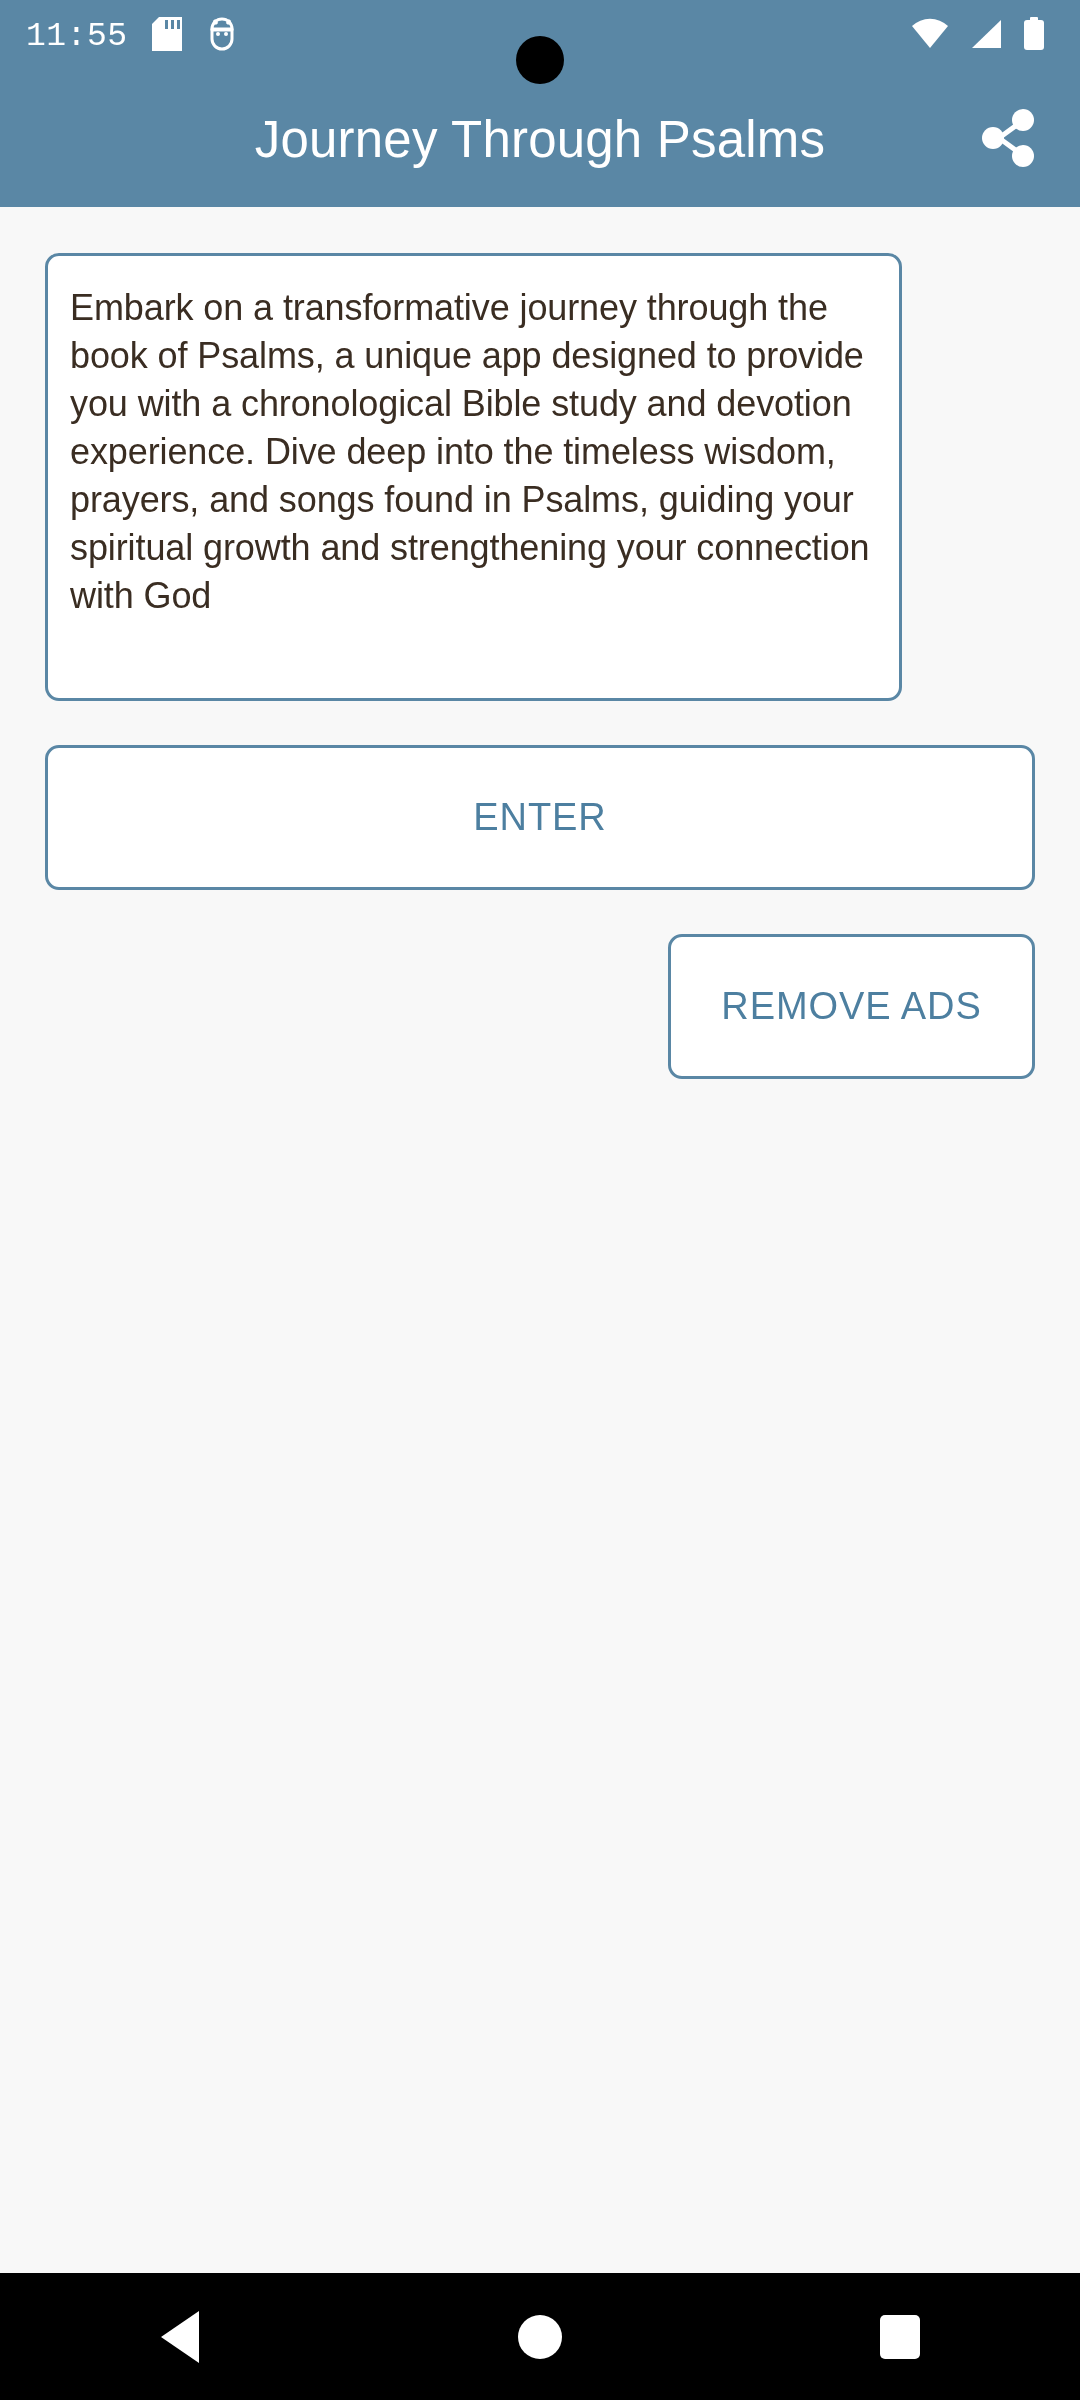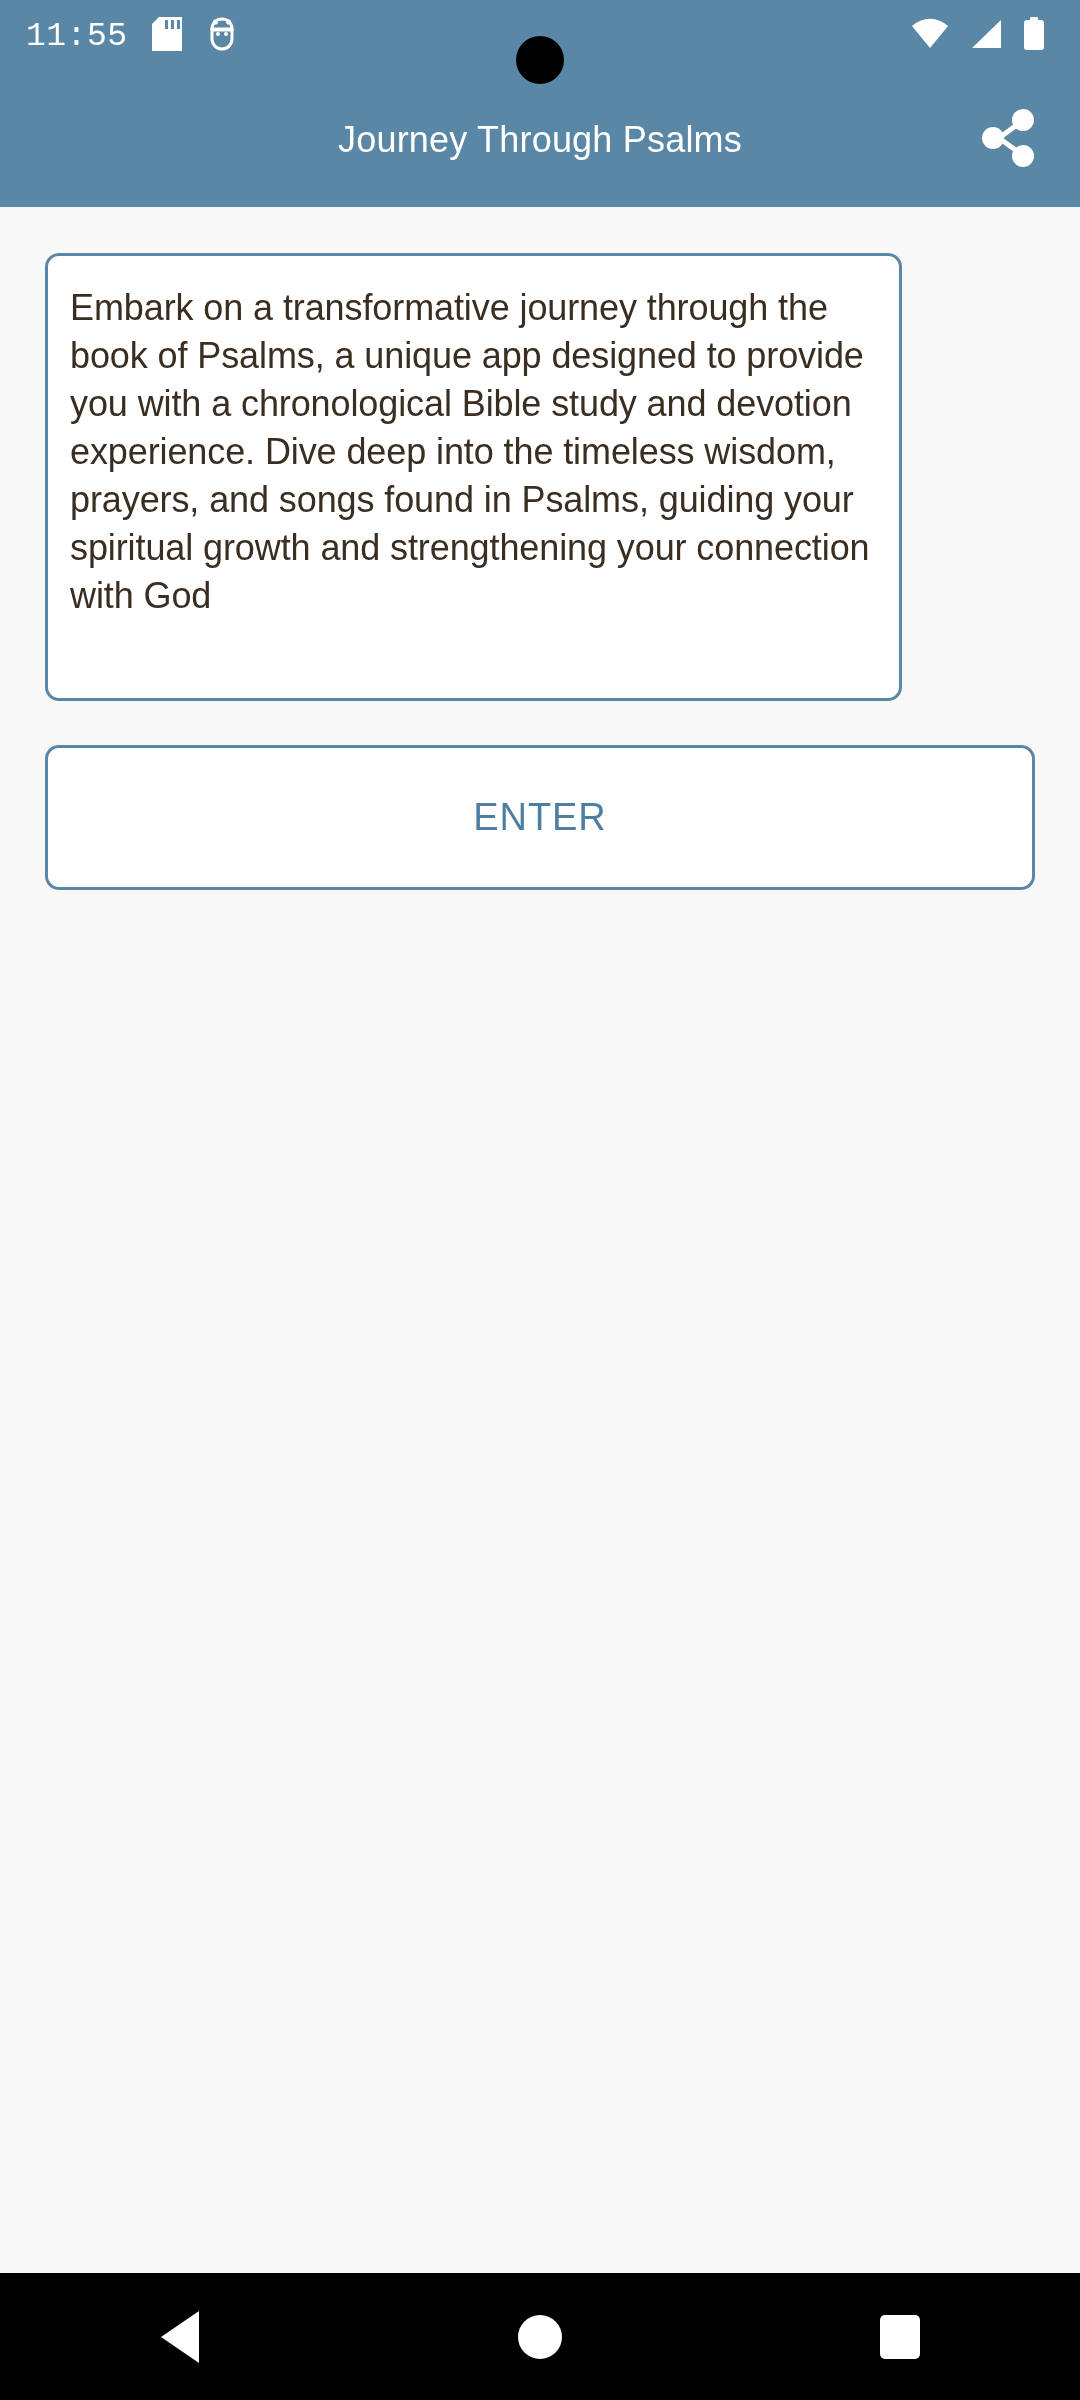--- a/index.html
+++ b/index.html
@@ -47,21 +47,21 @@
   
   #title-bar {
     position:absolute; left:0; top:72px;
     width:1080px; height:135px;
     display:flex; align-items:center;
   }
   #app-title {
     position:absolute; left:0; right:0;
     text-align:center;
     color:#FFFFFF;
-    font-size:36px;
+    font-size:51px;
     font-weight:400;
     letter-spacing:0.2px;
   }
   #share-button {
     position:absolute; right:28px; top:50%;
     transform:translateY(-50%);
     width:86px; height:86px;
     display:flex; align-items:center; justify-content:center;
   }
 
@@ -210,20 +210,23 @@
 
     <div id="description-card">
       <div id="description-text">Embark on a transformative journey through the book of Psalms, a unique app designed to provide you with a chronological Bible study and devotion experience. Dive deep into the timeless wisdom, prayers, and songs found in Psalms, guiding your spiritual growth and strengthening your connection with God</div>
     </div>
 
     <div id="enter-button" class="flat-button">
       <span>ENTER</span>
     </div>
 
 
+    <div id="remove-ads-button" class="flat-button">
+      <span>REMOVE ADS</span>
+    </div>
 
   </div>
 
   <div id="nav-bar">
     <div class="nav-key">
       <div id="nav-back-triangle"></div>
     </div>
     <div class="nav-key">
       <div id="nav-home-circle"></div>
     </div>

